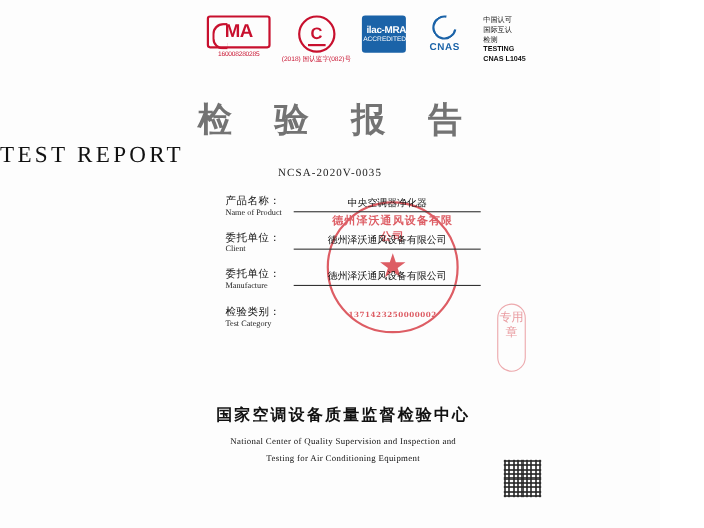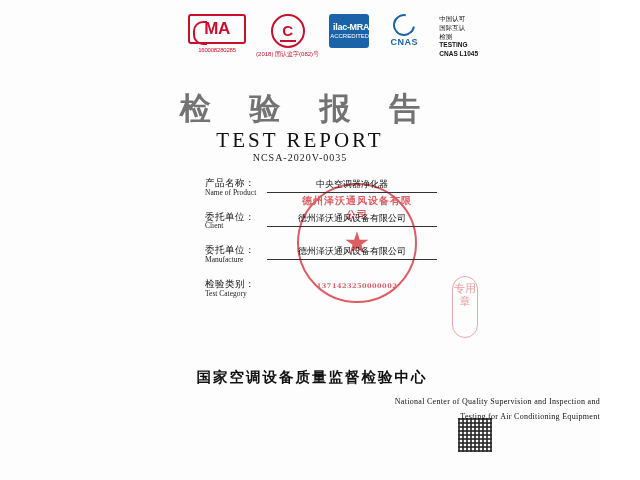--- a/index.html
+++ b/index.html
@@ -164,21 +164,21 @@
     letter-spacing: 14px;
     text-indent: 14px;
     font-weight: bold;
     font-family: "DejaVu Serif", serif;
     color: #737373;
   }
   .title-en {
     position: absolute;
     top: 128px;
     left: 0; right: 0;
-    text-align: center;
+    text-align: left;
     font-size: 21px;
     letter-spacing: 3px;
     font-family: "Liberation Serif", serif;
     color: #111;
   }
   .report-no {
     position: absolute;
     top: 152px;
     left: 0; right: 0;
     text-align: center;
@@ -248,21 +248,20 @@
     letter-spacing: 2px;
     color: #111;
   }
   .footer-en {
     margin-top: 7px;
     font-size: 8px;
     font-family: "Liberation Serif", serif;
     color: #111;
     line-height: 1.9;
     letter-spacing: 0.3px;
-    text-align: right;
   }
 
   
   .seal {
     position: absolute;
     left: 297px;
     top: 183px;
     width: 116px;
     height: 116px;
     border: 2.5px solid #d1202a;

